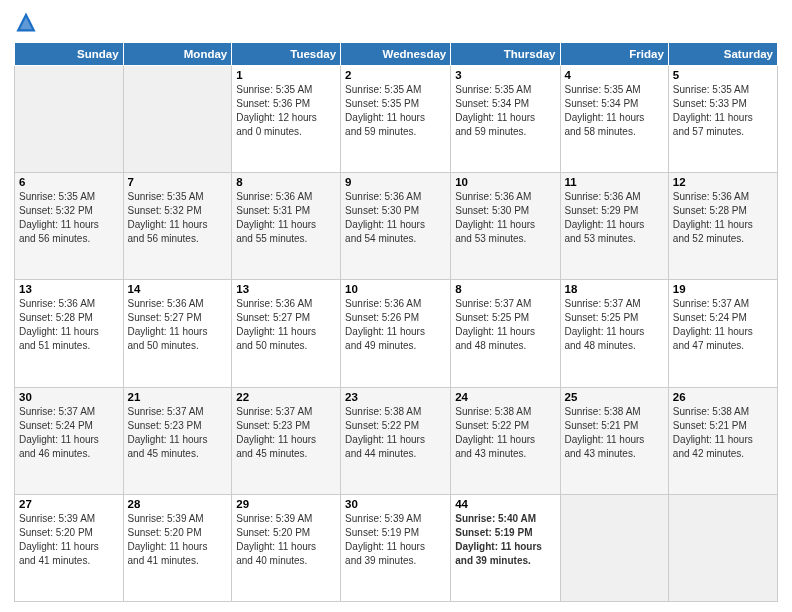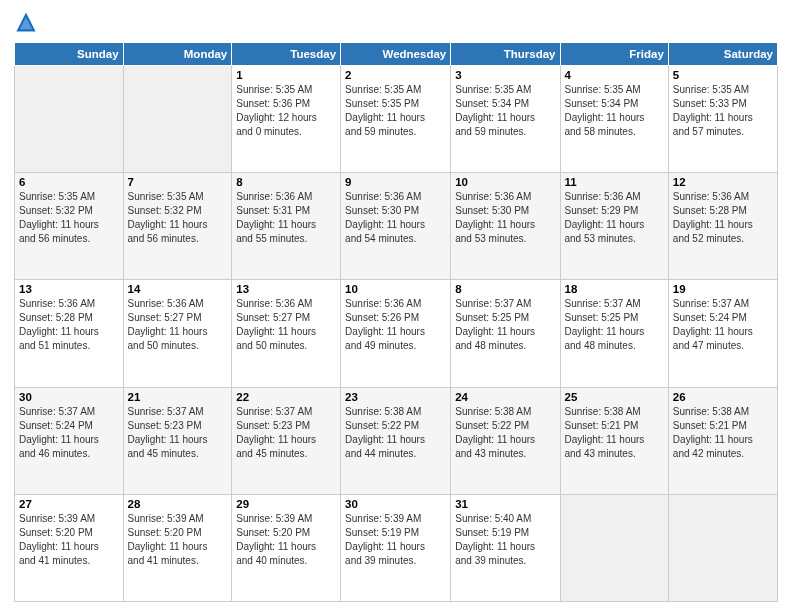--- a/index.html
+++ b/index.html
@@ -343,22 +343,22 @@
 and 40 minutes.</div>
           </td>
           <td>
             <span class="day-num">30</span>
             <div class="day-info" style="white-space: pre-line;">Sunrise: 5:39 AM
 Sunset: 5:19 PM
 Daylight: 11 hours
 and 39 minutes.</div>
           </td>
           <td>
-            <span class="day-num">31</span>
-            <div class="day-info" style="white-space: pre-line;">Sunrise: 5:40 AM
+            <span class="day-num">44</span>
+            <div class="day-info" style="white-space: pre-line; font-weight: bold;">Sunrise: 5:40 AM
 Sunset: 5:19 PM
 Daylight: 11 hours
 and 39 minutes.</div>
           </td>
           <td class="empty"></td>
           <td class="empty"></td>
         </tr>
       </tbody>
   </table>
 </div>

